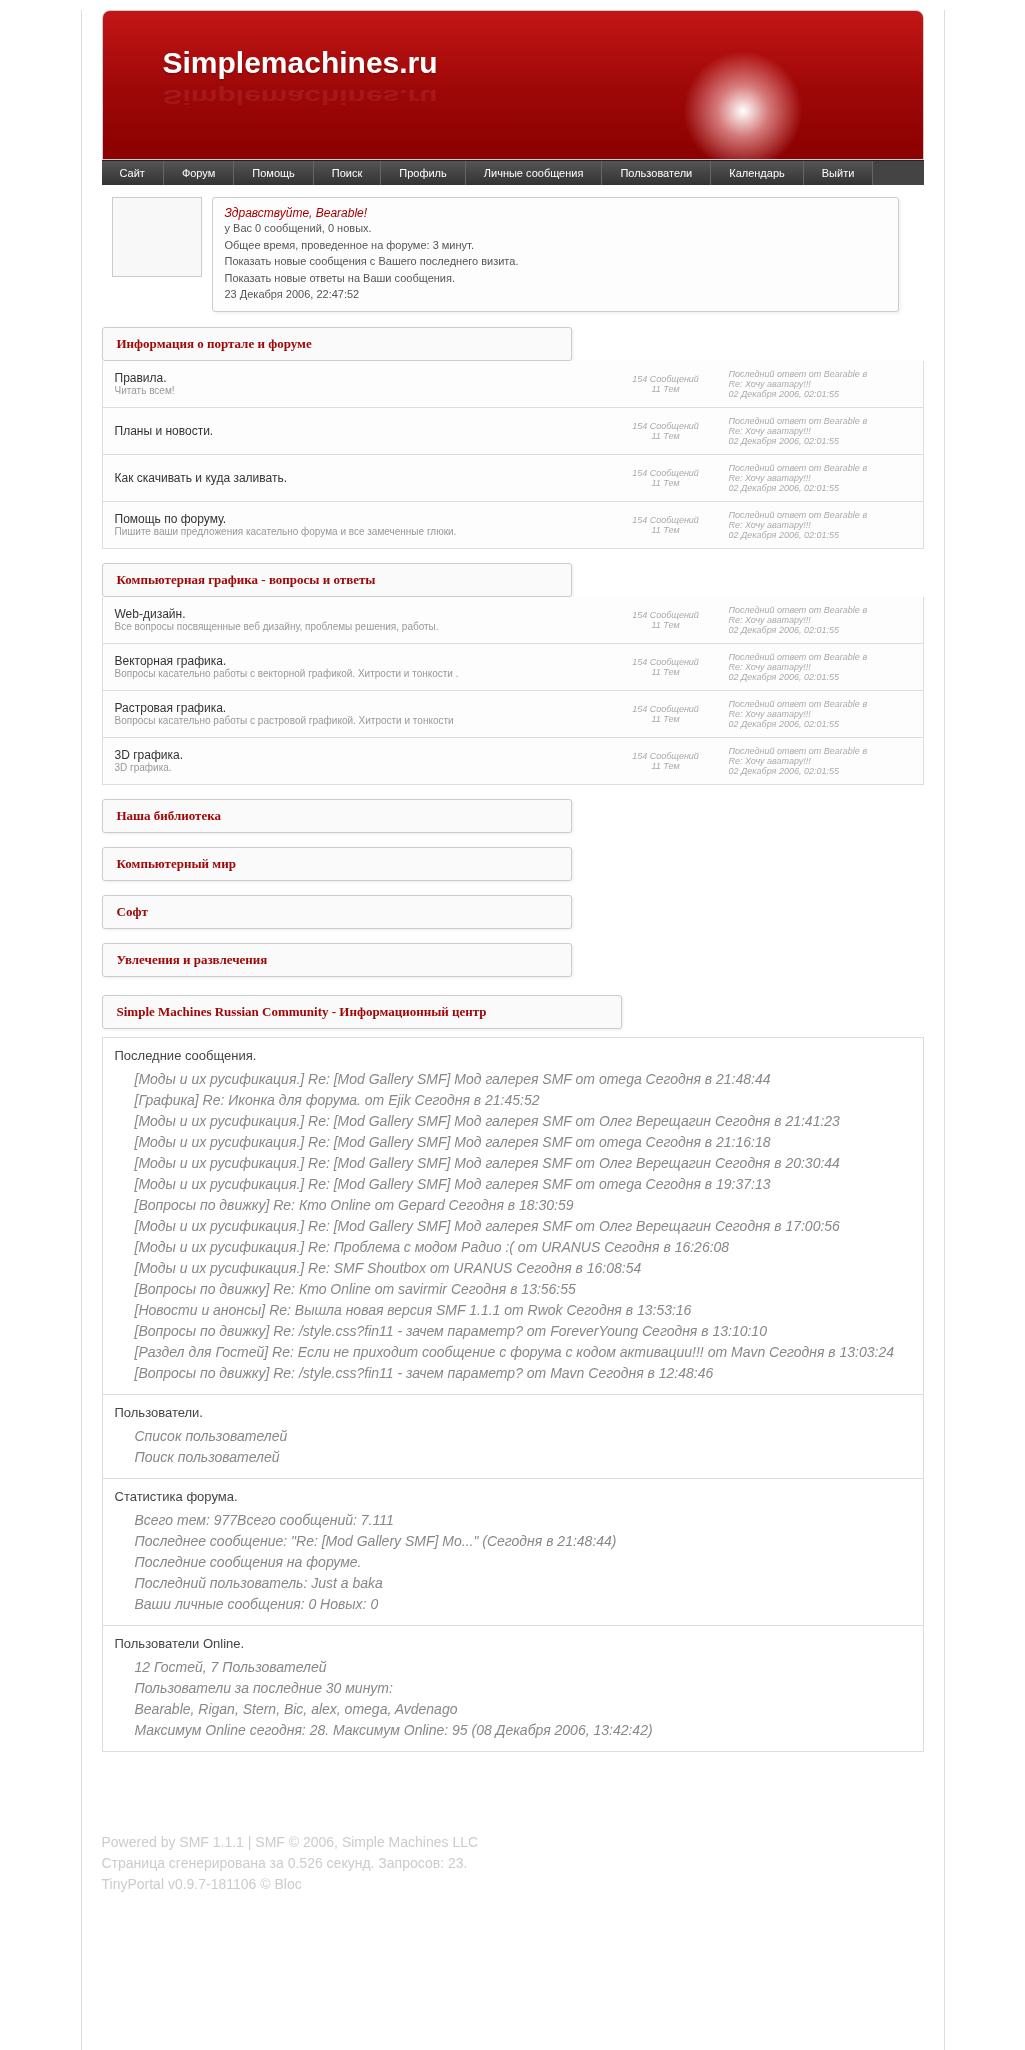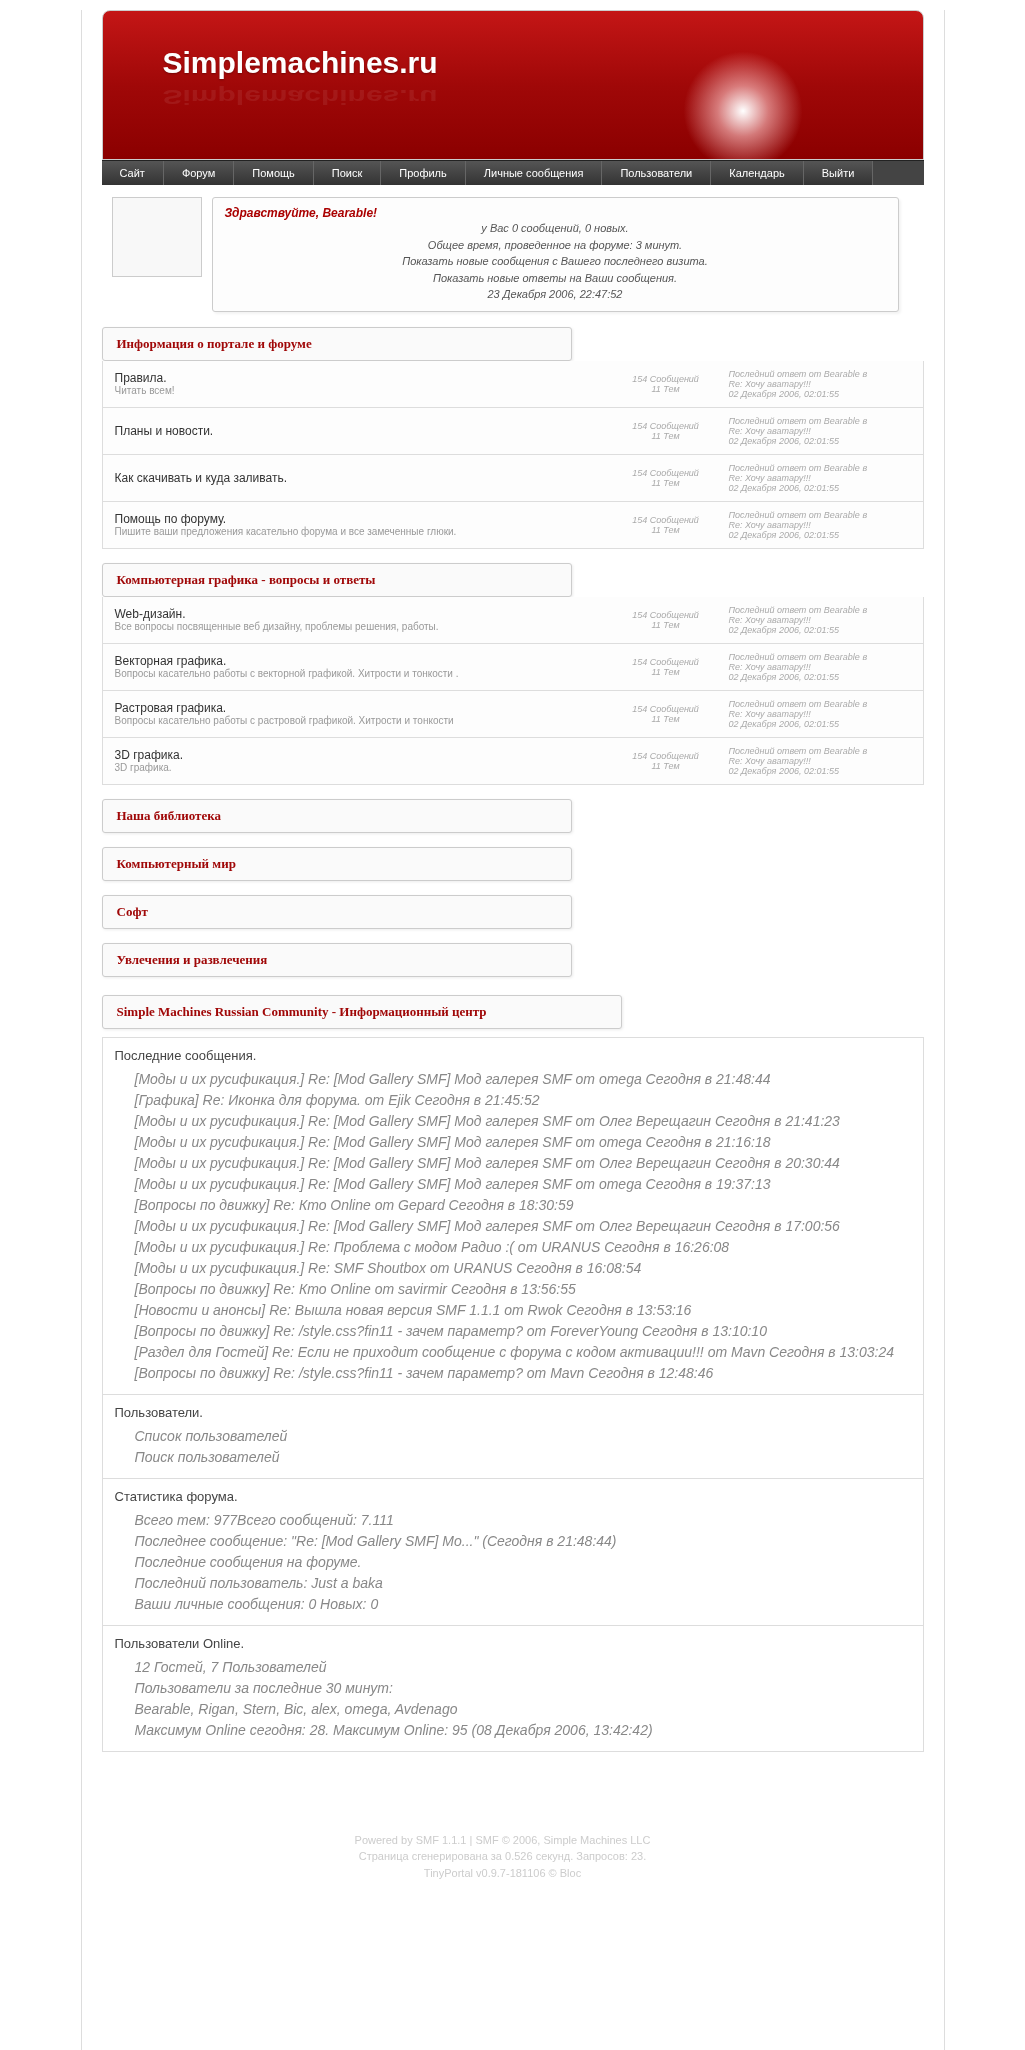--- a/index.html
+++ b/index.html
@@ -7,40 +7,40 @@
   .wrapper { width:864px; margin:0 auto; background:#fff; border-left:1px solid #ddd; border-right:1px solid #ddd; padding:0 20px; }
   .header { height:150px; background:linear-gradient(to bottom,#c41616 0%,#a00808 50%,#8b0000 100%); border-radius:8px 8px 0 0; position:relative; overflow:hidden; margin-top:10px; border:1px solid #ccc; }
   .header-flare { position:absolute; right:120px; top:40px; width:120px; height:120px; background:radial-gradient(circle,#fff 0%,rgba(255,200,200,0.6) 30%,rgba(200,0,0,0) 70%); border-radius:50%; }
   .site-title { color:#fff; font-size:30px; font-weight:bold; padding:35px 0 0 60px; text-shadow:0 1px 2px rgba(0,0,0,0.3); }
   .site-title-shadow { color:rgba(255,255,255,.15); font-size:30px; font-weight:bold; padding-left:60px; transform:scaleY(-.7); opacity:.5; }
   .nav { display:flex; background:#444; border-top:1px solid #222; }
   .nav-item { flex:0 0 auto; padding:6px 18px; border-right:1px solid #666; color:#fff; font-size:11px; text-align:center; cursor:pointer; background:linear-gradient(to bottom,#555,#333); }
   .welcome-row { display:flex; gap:10px; margin:12px 0 15px 10px; }
   .avatar-box { width:90px; height:80px; border:1px solid #ccc; background:#f8f8f8; }
   .welcome-box { flex:1; border:1px solid #ccc; border-radius:3px; padding:8px 12px; background:#fdfdfd; margin-right:25px; box-shadow:2px 2px 3px rgba(0,0,0,.05); }
-  .welcome-box .greet { color:#a00; font-style:italic; font-weight:bold; font-size:12px; }
-  .welcome-box .line { font-size:11px; color:#555; font-style:italic; line-height:1.5;text-align:center; }
+  .welcome-box .greet { color:#a00; font-style:italic; font-weight:normal; font-size:12px; }
+  .welcome-box .line { font-size:11px; color:#555; line-height:1.5; }
   .welcome-box .link { color:#555; cursor:pointer; }
   .cat-block { margin:0 0 6px 0; }
   .cat-head { width:470px; border:1px solid #ccc; border-radius:3px; padding:8px 14px; background:#fafafa; margin:14px 0 0 0; box-shadow:1px 1px 3px rgba(0,0,0,.08); }
   .cat-head h2 { color:#a00808; font-size:13px; font-weight:bold;font-family:Liberation Serif, serif; }
   .board-row { display:flex; border:1px solid #ddd; border-top:none; padding:8px 12px; background:#fdfdfd; align-items:center; }
   .board-row:first-of-type { border-top:1px solid #ddd; margin-top:6px; }
   .board-main { flex:1; }
   .board-title { font-size:12px; color:#333; }
   .board-desc { font-size:10px; color:#999; }
   .board-stats { width:110px; font-size:9px; color:#aaa; text-align:center; font-style:italic; }
   .board-last { width:190px; font-size:9px; color:#aaa; font-style:italic; padding-left:8px; }
   .empty-cat .cat-head { margin-bottom:6px; }
   .info-sec { border:1px solid #ddd; padding:10px 12px; margin-top:0; }
   .info-sec + .info-sec { border-top:none; }
   .info-sec h3 { font-size:13px; color:#444; font-weight:normal; margin-bottom:6px; }
   .info-sec .small { font-size:14px; color:#888; font-style:italic; line-height:1.5; padding-left:20px; }
   .info-sec .small a { color:#888; cursor:pointer; }
-  .footer { text-align:center; font-size:11px; color:#ccc; padding:80px 20px 30px 0; line-height:1.5; }
+  .footer { text-align:left; font-size:14px; color:#ccc; padding:80px 20px 30px 0; line-height:1.5; }
   .page-bottom { height:200px; }
 </style>
 </head>
 <body>
 
 <div class="wrapper">
   <div class="header">
     <div class="header-flare"></div>
     <div class="site-title">Simplemachines.ru</div>
     <div class="site-title-shadow">Simplemachines.ru</div>

